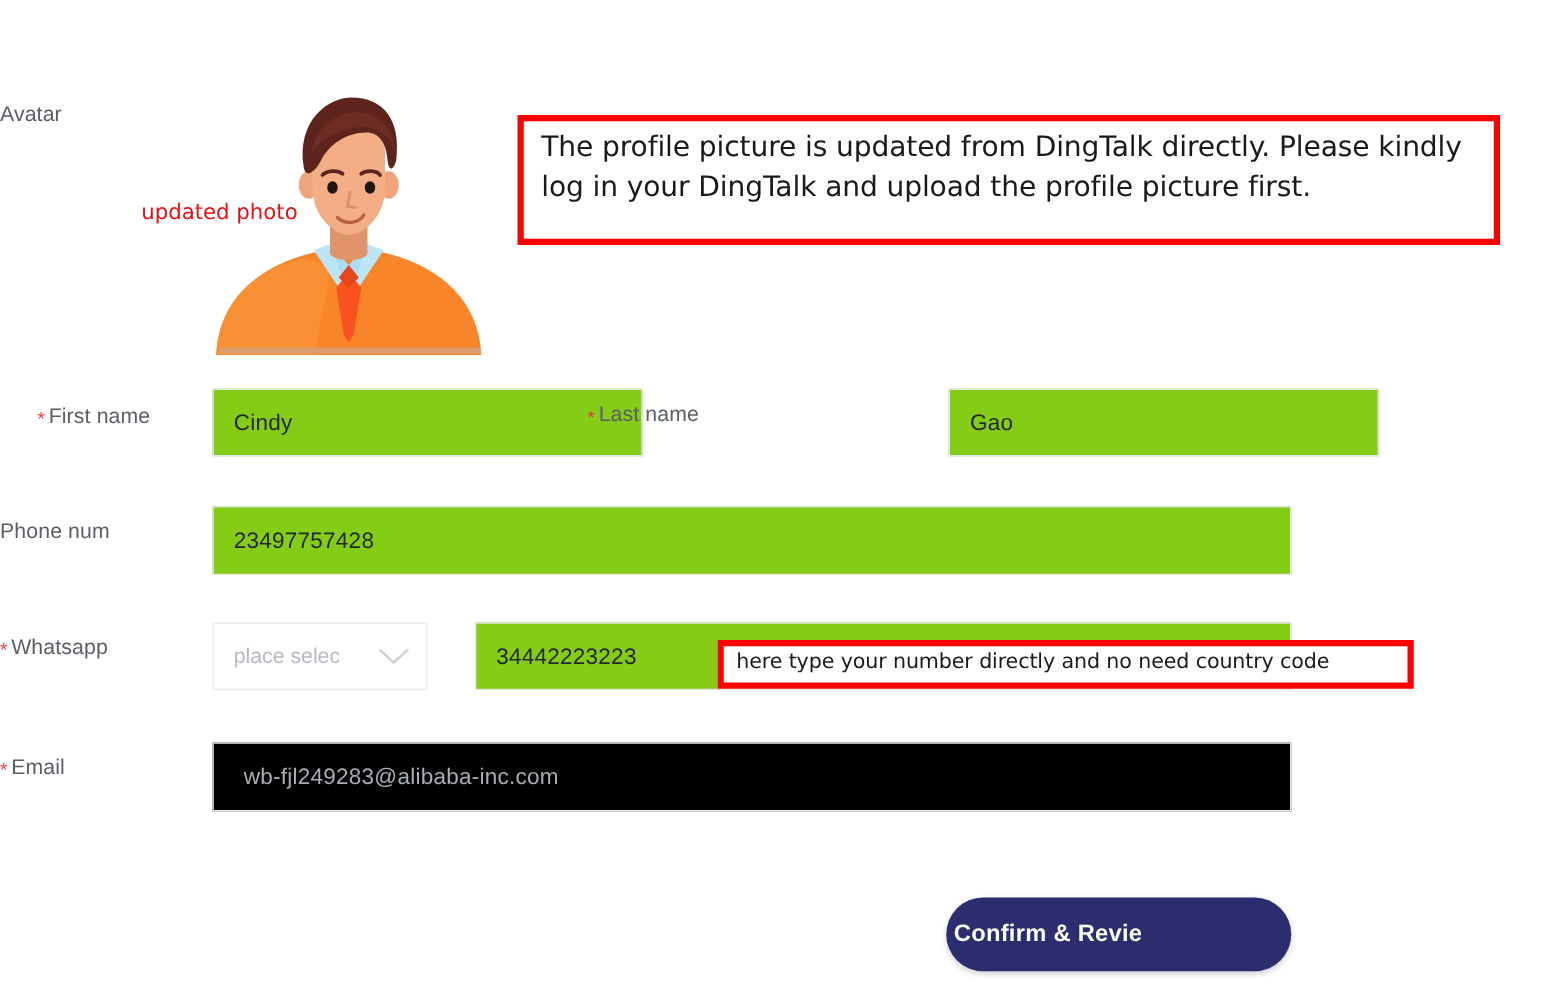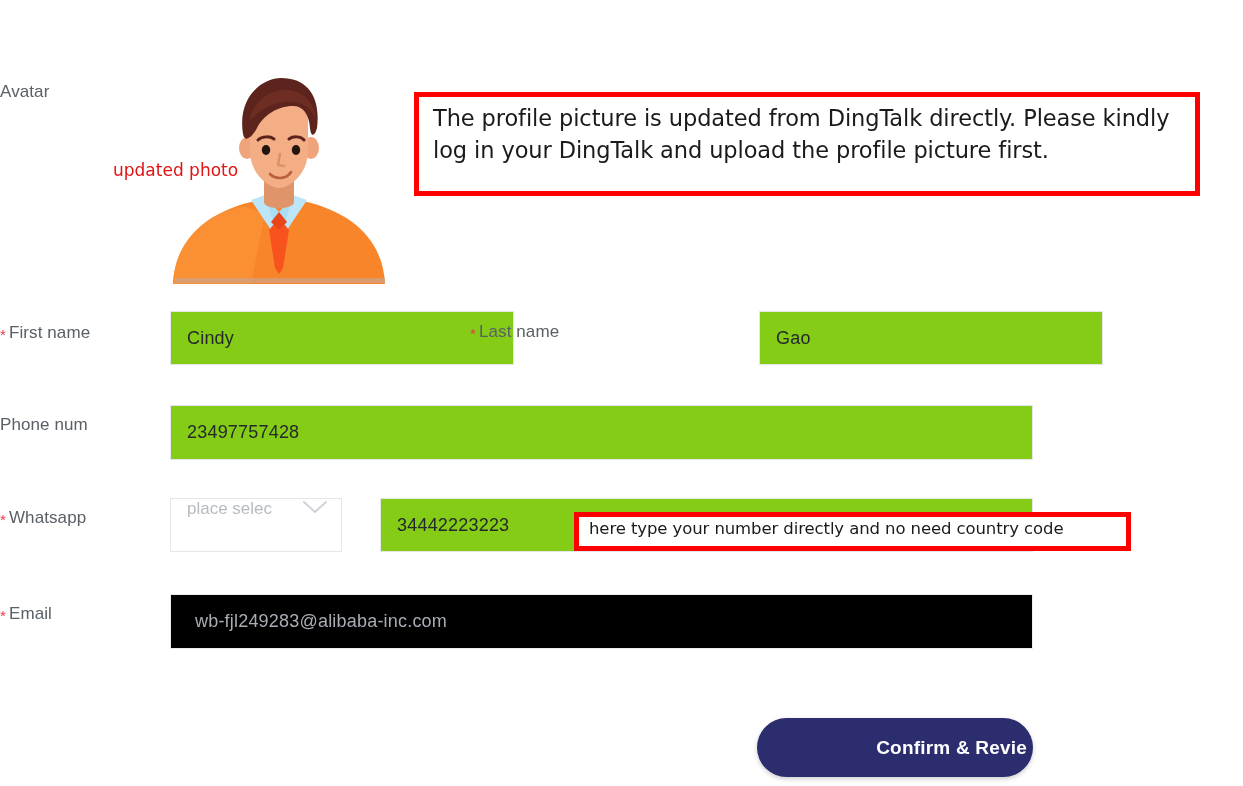--- a/index.html
+++ b/index.html
@@ -55,21 +55,21 @@
     color: #a8adb4;
     padding-left: 24px;
   }
 
   .select-box {
     position: absolute;
     box-sizing: border-box;
     background: #ffffff;
     border: 1px solid #e4e6ea;
     display: flex;
-    align-items: flex-start;
+    align-items: center;
     justify-content: space-between;
     padding: 0 12px 0 16px;
     font-size: 17px;
     color: #b6bbc2;
   }
   .chev { flex: none; margin-left: 6px; opacity: .55; }
 
   
   .avatar-wrap {
     position: absolute;
@@ -110,21 +110,21 @@
     font-family: "DejaVu Sans", sans-serif;
     white-space: nowrap;
   }
 
   
   .btn {
     position: absolute;
     box-sizing: border-box;
     display: flex;
     align-items: center;
-    justify-content: flex-end;
+    justify-content: flex-start;
     background: #2b2d6e;
     color: #ffffff;
     border: none;
     border-radius: 40px;
     font-size: 19px;
     font-weight: bold;
     letter-spacing: .2px;
     font-family: "Liberation Sans", sans-serif;
     cursor: pointer;
     box-shadow: 0 2px 5px rgba(0,0,0,.20);
@@ -176,21 +176,21 @@
       <path d="M105 112 C111 118 122 117 126 110" stroke="#b8603c" stroke-width="2.6" fill="none" stroke-linecap="round"></path>
 
       <rect x="10" y="216" width="210" height="5" fill="#cfa183" opacity=".75"></rect>
     </svg>
   </div>
 
   <div class="annot annot-lg" style="left:414px; top:92px; width:786px; height:104px;">
     <span>The profile picture is updated from DingTalk directly. Please kindly log in your DingTalk and upload the profile picture first.</span>
   </div>
 
-  <div class="lbl" style="left:0; top:323px; width:150px;">
+  <div class="lbl" style="left:0; top:323px; width:150px;padding-left:30px;">
     <span class="req">*</span><span>First name</span>
   </div>
   <div class="field" style="left:170px; top:311px; width:344px; height:54px;">
     <span>Cindy</span>
   </div>
 
   <div class="lbl" style="left:470px; top:322px; width:270px;">
     <span class="req">*</span><span>Last name</span>
   </div>
   <div class="field" style="left:759px; top:311px; width:344px; height:54px;">

